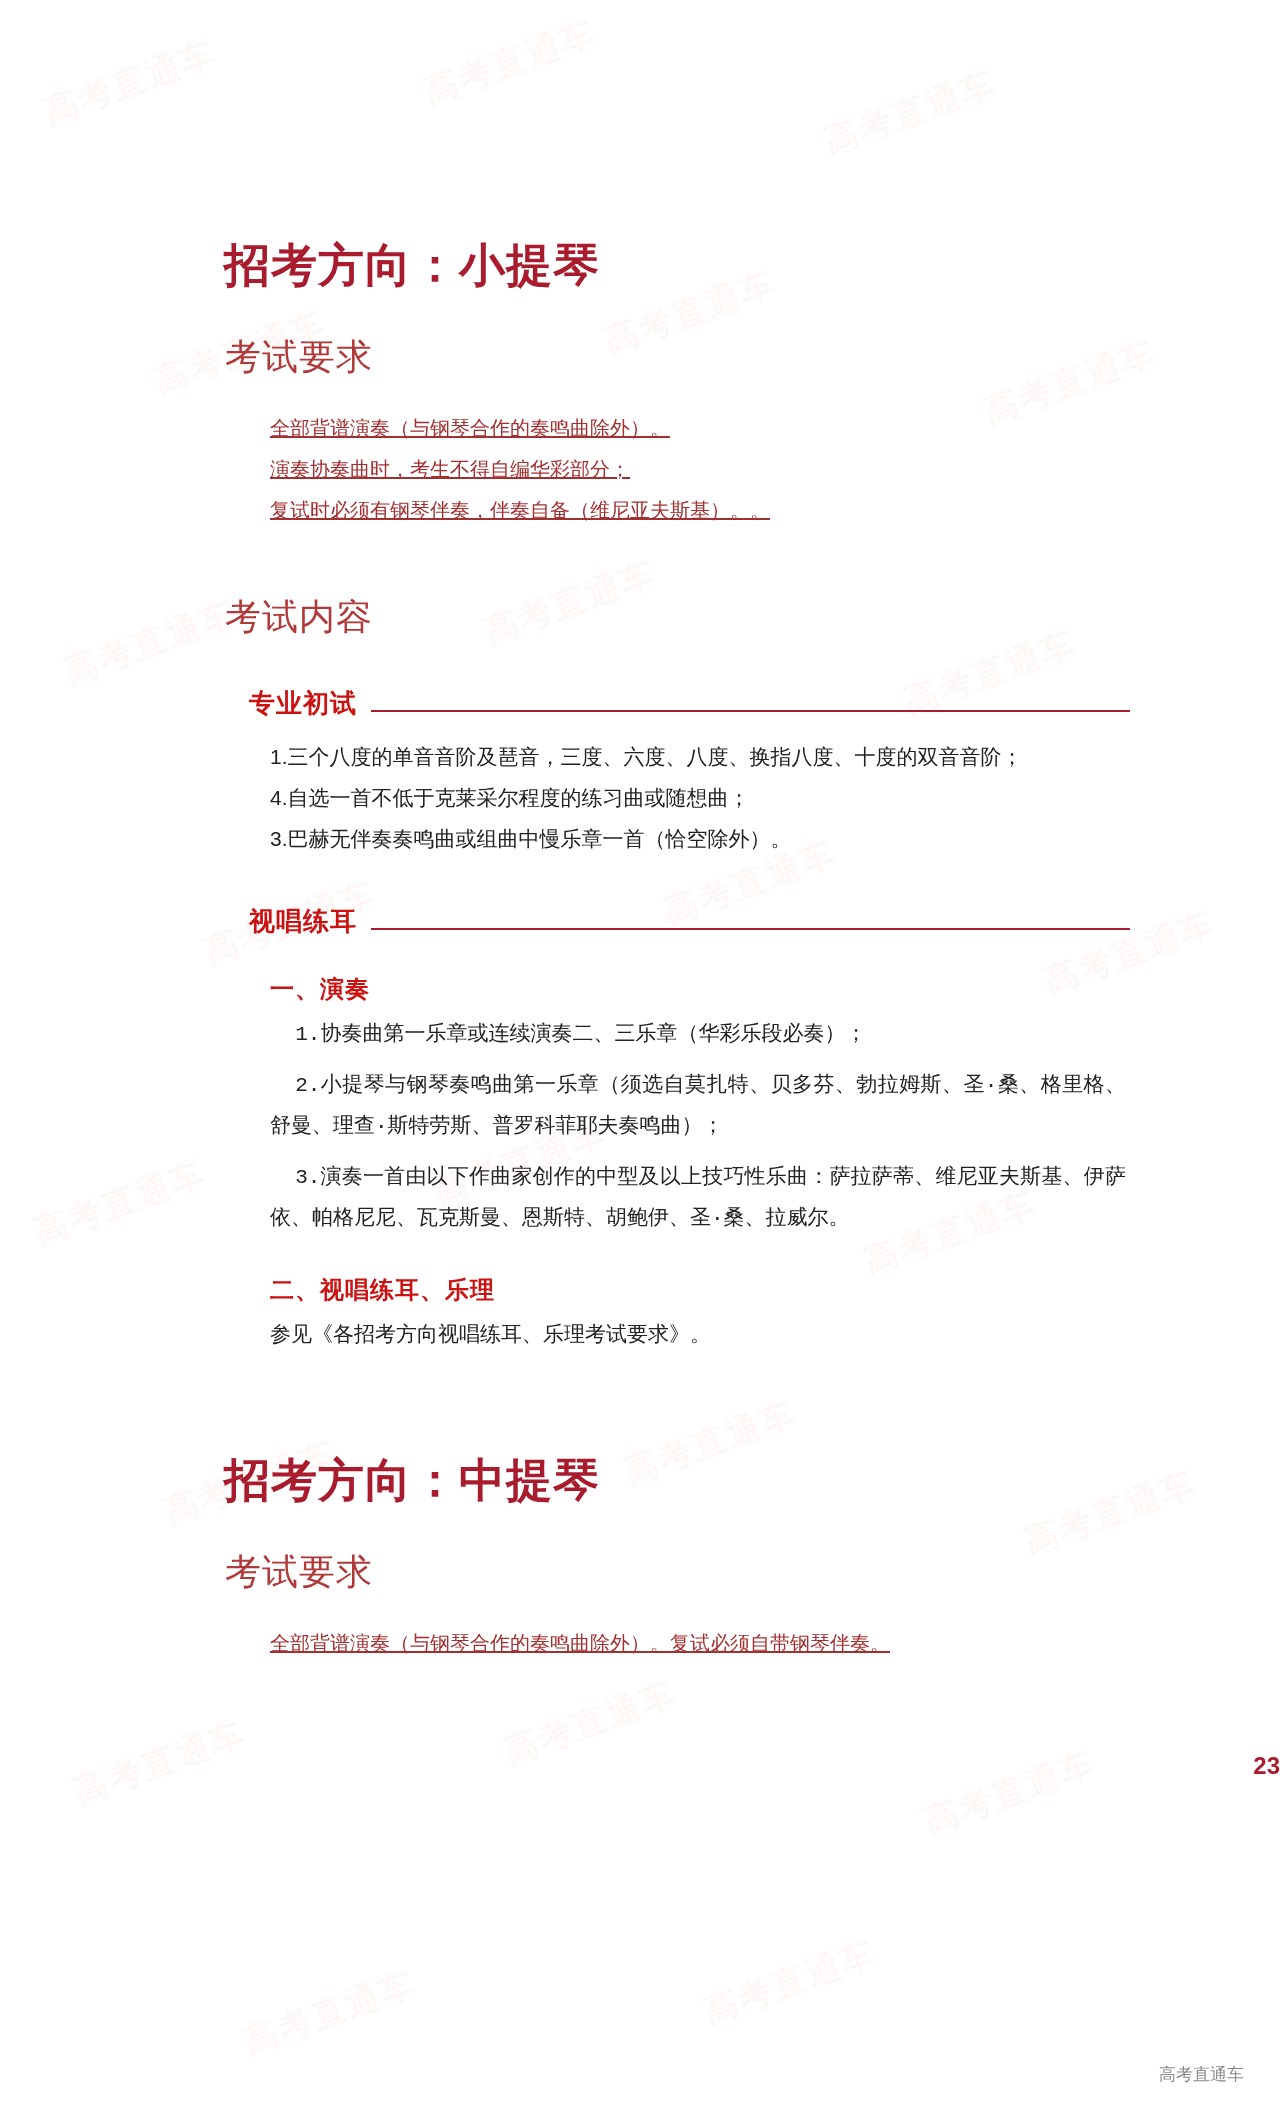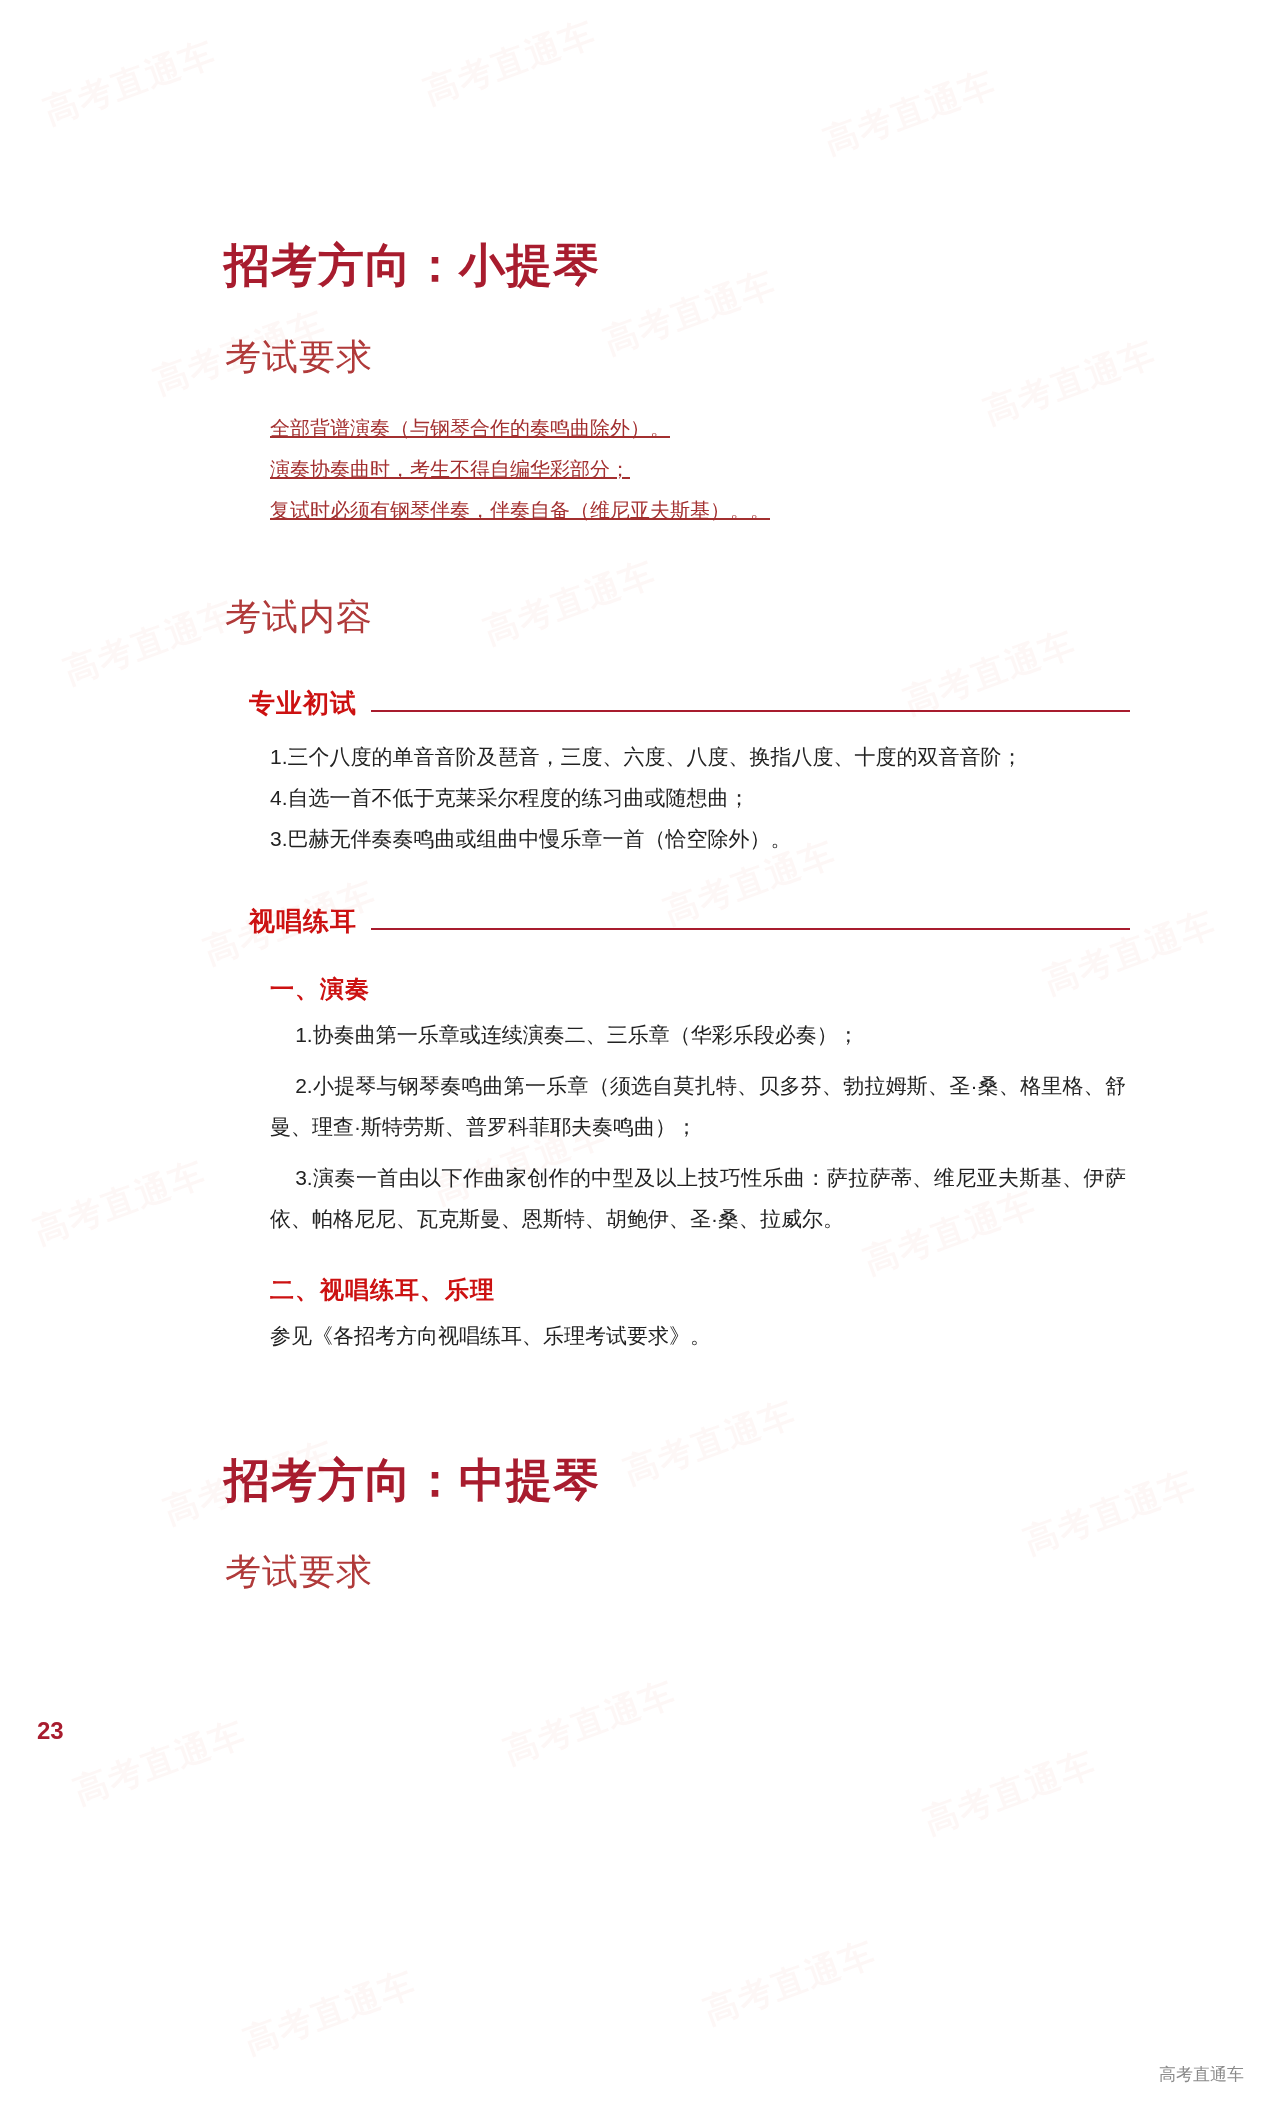--- a/index.html
+++ b/index.html
@@ -105,41 +105,42 @@
     line-height: 1.95;
   }
   .list .item { text-indent: 0; }
 
   .para {
     margin: 10px 4px 0 45px;
     color: #222222;
     font-size: 21px;
     line-height: 1.95;
     text-align: justify;
+    font-family: Liberation Mono, monospace;
   }
   .para.first-indent { text-indent: 1.2em; }
 
   h3.roman-title {
     color: #cc1111;
     font-size: 24px;
     font-weight: bold;
     margin: 34px 0 0 45px;
     letter-spacing: 1px;
   }
 
   .gap-big { height: 96px; }
 
   .page-number {
     position: relative;
     z-index: 2;
-    text-align: left;
+    text-align: right;
     color: #a81c2e;
     font-size: 24px;
     font-weight: bold;
-    margin-top: 120px;
+    margin-top: 88px;
     padding-left: 37px;
   }
   .footer-brand {
     position: absolute;
     right: 36px;
     bottom: 22px;
     color: #8a8a8a;
     font-size: 17px;
     z-index: 3;
   }
@@ -212,18 +213,21 @@
 
     <h3 class="roman-title">二、视唱练耳、乐理</h3>
     <div class="para">参见《各招考方向视唱练耳、乐理考试要求》。</div>
 
     <div class="gap-big"></div>
 
     <h1 class="section-title">招考方向：中提琴</h1>
 
     <h2 class="sub-title">考试要求</h2>
 
+    <div class="req-block">
+      <div class="line">全部背谱演奏（与钢琴合作的奏鸣曲除外）。复试必须自带钢琴伴奏。</div>
+    </div>
   </div>
 
   <div class="page-number">23</div>
 
   <div class="footer-brand">高考直通车</div>
 </div>
 
 </body></html>

